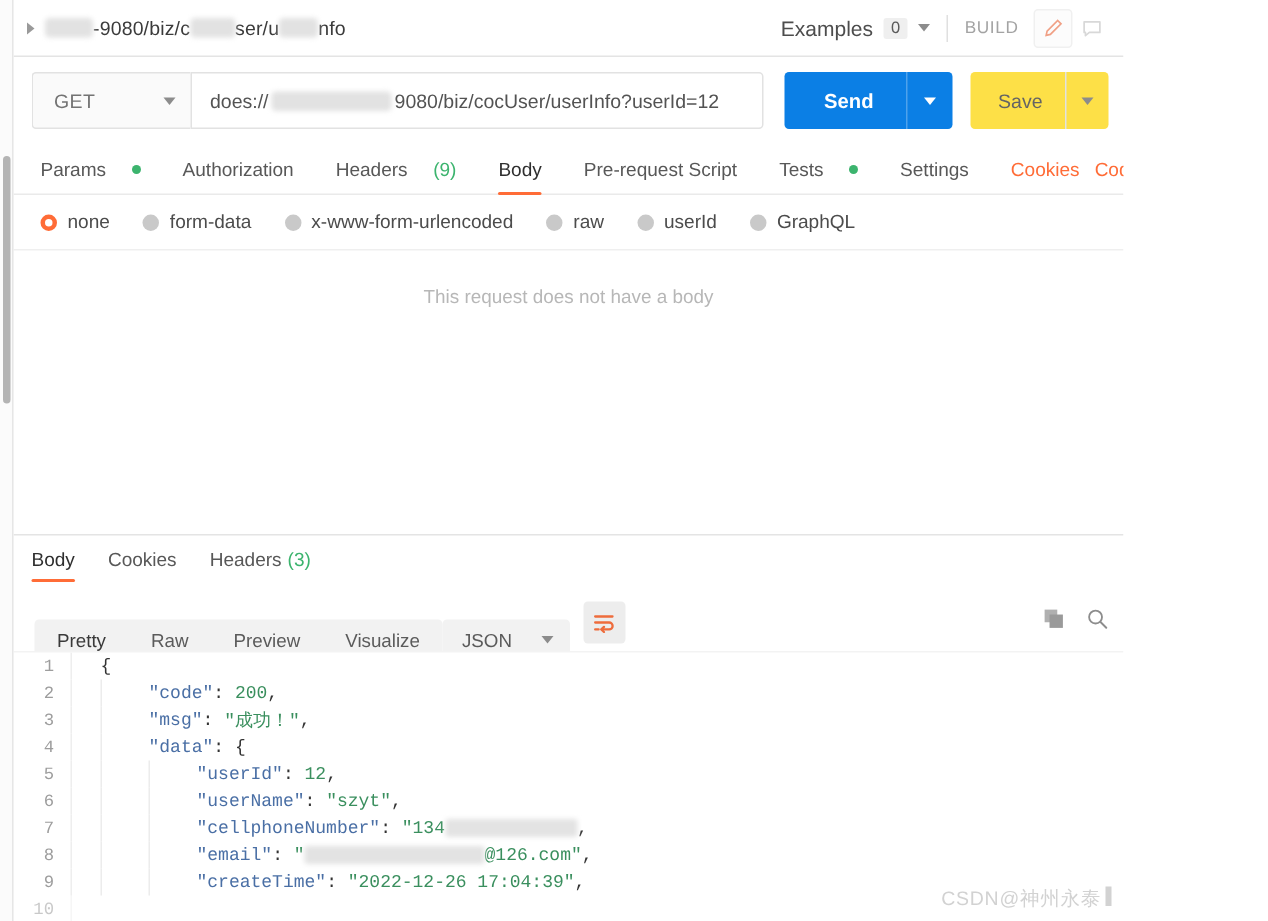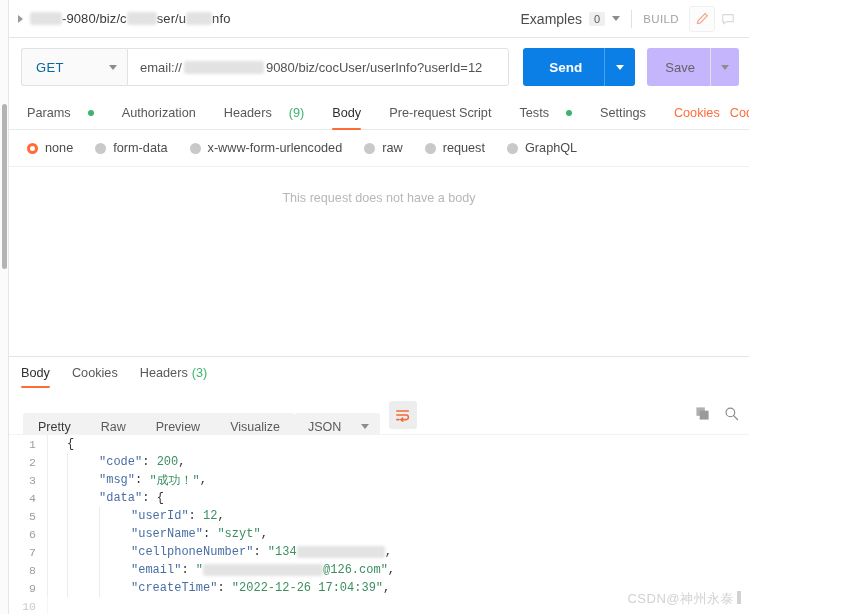--- a/index.html
+++ b/index.html
@@ -90,21 +90,21 @@
     background: #fff;
   }
   .method-box {
     height: 38px; min-width: 106px;
     border: 1px solid #e2e2e2; border-right: none;
     border-radius: 3px 0 0 3px;
     background: #fafafa;
     display: flex; align-items: center; justify-content: space-between;
     padding: 0 10px 0 14px;
   }
-  .method-lbl { font-size: 13px; color: #0369a1; letter-spacing: .3px; }
+  .method-lbl { font-size: 13px; color: #737373; letter-spacing: .3px; }
   .url-box {
     flex: 1; height: 38px;
     border: 1px solid #e2e2e2;
     border-radius: 0 3px 3px 0;
     background: #fff;
     display: flex; align-items: center;
     padding: 0 12px; min-width: 0; overflow: hidden;
   }
   .url-text {
     font-size: 13px; color: #535353; white-space: nowrap;
@@ -128,21 +128,21 @@
     align-items: center; justify-content: center;
   }
   .caret-down-white {
     width: 0; height: 0;
     border-top: 5px solid #fff;
     border-left: 4.5px solid transparent;
     border-right: 4.5px solid transparent;
   }
   .save-btn {
     margin-left: 12px; height: 38px;
-    background: #c4b5fd; border-radius: 3px;
+    background: #fde047; border-radius: 3px;
     display: flex; align-items: center;
   }
   .save-lbl { font-size: 13px; color: #646464; padding: 0 15px 0 18px; }
   .save-sep { width: 1px; height: 38px; background: #e2e2e2; }
   .save-caret-wrap {
     width: 28px; height: 38px; display: flex;
     align-items: center; justify-content: center;
   }
 
   
@@ -354,21 +354,21 @@
     </div>
   </div>
 
   <div class="url-row">
     <div class="method-box">
       <span class="method-lbl">GET</span>
       <span class="caret-down"></span>
     </div>
     <div class="url-box">
       <span class="url-text">
-        <span>email://</span>
+        <span>does://</span>
         <span class="redact" style="width:80px; margin:0 2px;"></span>
         <span>9080/biz/cocUser/userInfo?userId=12</span>
       </span>
     </div>
     <div class="send-btn">
       <span class="send-lbl">Send</span>
       <span class="send-sep"></span>
       <span class="send-caret-wrap">
         <span class="caret-down-white"></span>
       </span>
@@ -425,21 +425,21 @@
       <label class="radio-item">
         <span class="radio-dot"></span>
         <span>x-www-form-urlencoded</span>
       </label>
       <label class="radio-item">
         <span class="radio-dot"></span>
         <span>raw</span>
       </label>
       <label class="radio-item">
         <span class="radio-dot"></span>
-        <span>request</span>
+        <span>userId</span>
       </label>
       <label class="radio-item">
         <span class="radio-dot"></span>
         <span>GraphQL</span>
       </label>
     </div>
 
   <div class="req-body-area">
     <div class="empty-body-text">This request does not have a body</div>
   </div>

